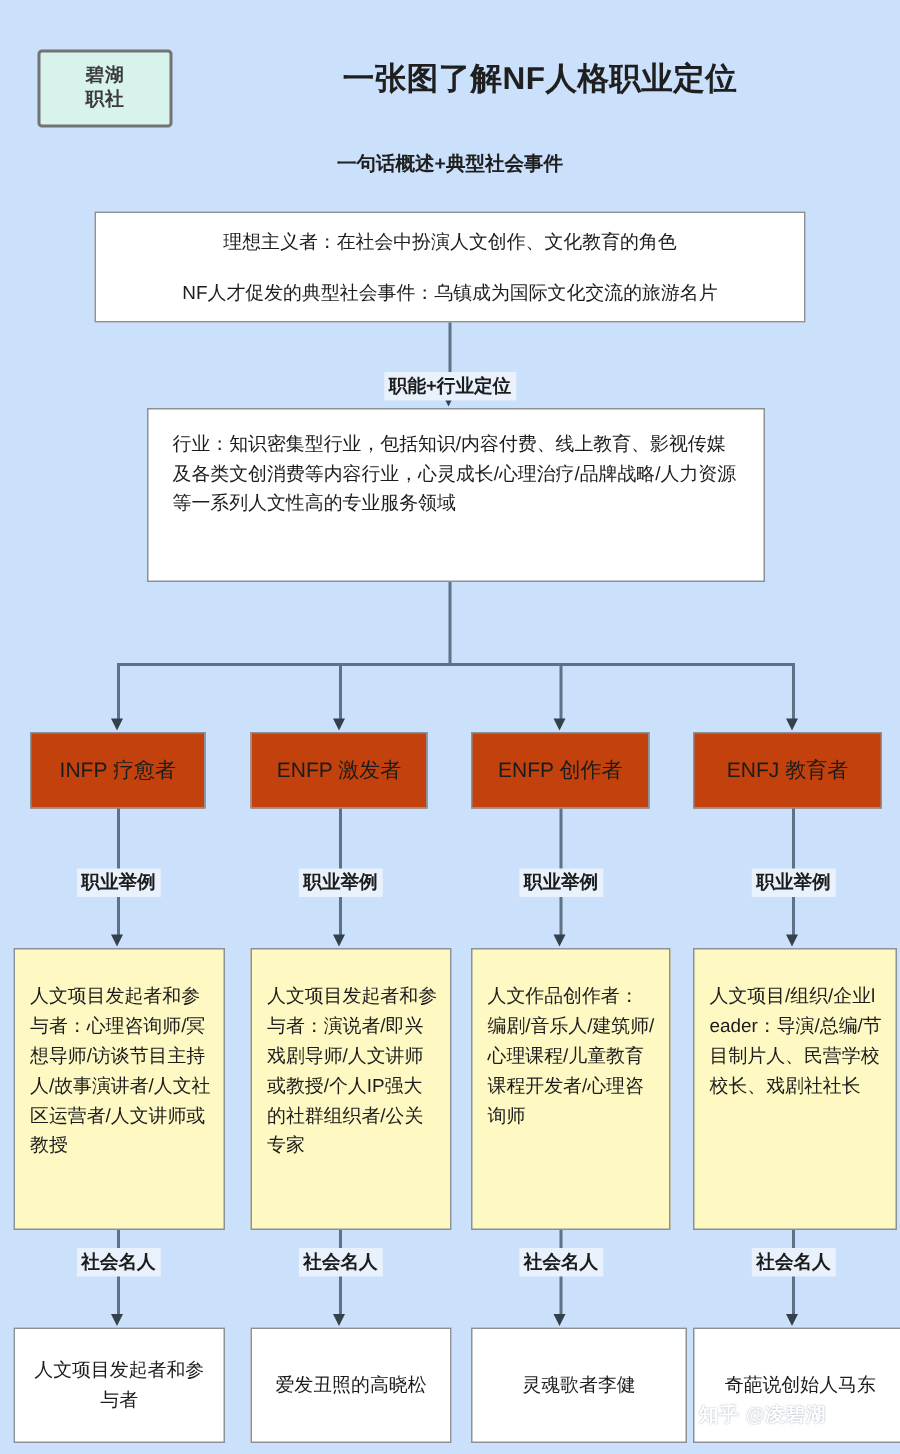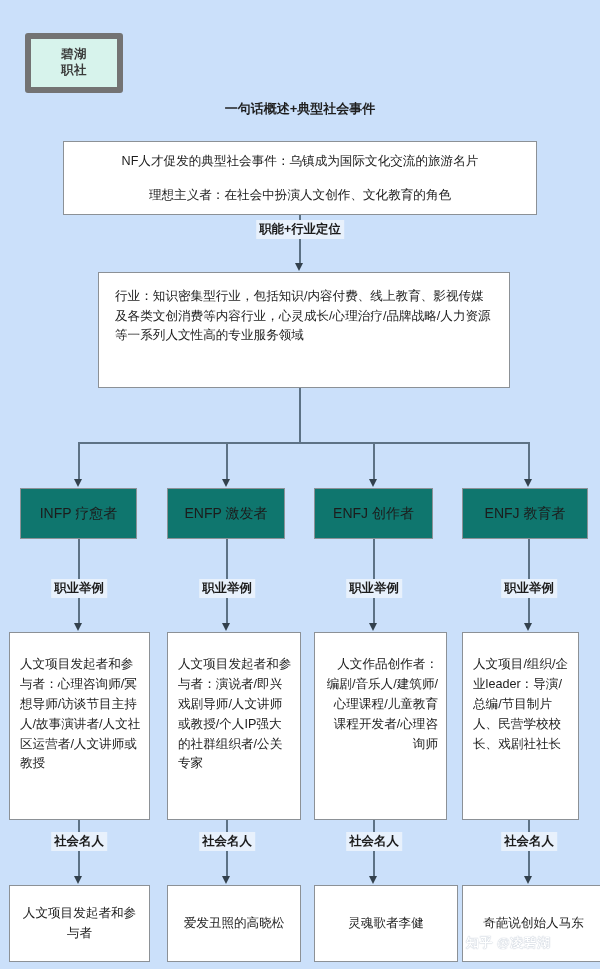--- a/index.html
+++ b/index.html
@@ -22,21 +22,21 @@
   }
 
   
   .logo-box {
     position: absolute;
     left: 25px;
     top: 33px;
     width: 86px;
     height: 48px;
     background: #d7f3ec;
-    border: 6px solid #737373;
+    border: 2px solid #737373;
     border-radius: 3px;
     display: flex;
     flex-direction: column;
     align-items: center;
     justify-content: center;
     line-height: 1.25;
   }
   .logo-line {
     font-size: 12.5px;
     font-weight: bold;
@@ -127,36 +127,36 @@
     white-space: nowrap;
     transform: translateX(-50%);
     text-align: center;
   }
 
   
   .type-box {
     position: absolute;
     top: 488px;
     height: 51px;
-    background: #0f766e;
+    background: #c2410c;
     border: 1px solid #8c9196;
     box-sizing: border-box;
     display: flex;
     align-items: center;
     justify-content: center;
     font-size: 14px;
     color: #1c1c1c;
   }
 
   
   .career-box {
     position: absolute;
     top: 632px;
     height: 188px;
-    background: #ffffff;
+    background: #fef9c3;
     border: 1px solid #8c9196;
     box-sizing: border-box;
     padding: 22px 8px 8px 10px;
     font-size: 12.6px;
     line-height: 1.58;
     color: #1c1c1c;
     word-break: break-all;
   }
 
   
@@ -193,30 +193,31 @@
 </head>
 <body>
 
 <div id="page">
 
   <div class="logo-box">
     <span class="logo-line">碧湖</span>
     <span class="logo-line">职社</span>
   </div>
 
+  <div class="main-title">一张图了解NF人格职业定位</div>
   <div class="subtitle">一句话概述+典型社会事件</div>
 
   <div class="fbox" id="box-overview">
+    <div class="ln">理想主义者：在社会中扮演人文创作、文化教育的角色</div>
     <div class="ln">NF人才促发的典型社会事件：乌镇成为国际文化交流的旅游名片</div>
-    <div class="ln">理想主义者：在社会中扮演人文创作、文化教育的角色</div>
   </div>
 
   <div class="vline" style="left:299px; top:215px; height:49px;"></div>
   <div class="arrow-down" style="left:294.5px; top:263px;"></div>
-  <div class="edge-label" style="left:300px; top:220px;">职能+行业定位</div>
+  <div class="edge-label" style="left:300px; top:248px;">职能+行业定位</div>
 
   <div class="fbox" id="box-role">
     <div class="ln">行业：知识密集型行业，包括知识/内容付费、线上教育、影视传媒及各类文创消费等内容行业，心灵成长/心理治疗/品牌战略/人力资源等一系列人文性高的专业服务领域</div>
   </div>
 
   <div class="vline" style="left:299px; top:388px; height:55px;"></div>
   <div class="hline" style="left:78px; top:442px; width:451px;"></div>
 
   <div class="vline" style="left:78px;  top:442px; height:38px;"></div>
   <div class="vline" style="left:226px; top:442px; height:38px;"></div>
@@ -228,21 +229,21 @@
   <div class="arrow-down" style="left:368.5px; top:479px;"></div>
   <div class="arrow-down" style="left:523.5px; top:479px;"></div>
 
   <div class="type-box" style="left:20px;  width:117px;">
     <span>INFP 疗愈者</span>
   </div>
   <div class="type-box" style="left:167px; width:118px;">
     <span>ENFP 激发者</span>
   </div>
   <div class="type-box" style="left:314px; width:119px;">
-    <span>ENFJ 创作者</span>
+    <span>ENFP 创作者</span>
   </div>
   <div class="type-box" style="left:462px; width:126px;">
     <span>ENFJ 教育者</span>
   </div>
 
   <div class="vline" style="left:78px;  top:539px; height:85px;"></div>
   <div class="vline" style="left:226px; top:539px; height:85px;"></div>
   <div class="vline" style="left:373px; top:539px; height:85px;"></div>
   <div class="vline" style="left:528px; top:539px; height:85px;"></div>
 
@@ -251,22 +252,22 @@
   <div class="arrow-down" style="left:368.5px; top:623px;"></div>
   <div class="arrow-down" style="left:523.5px; top:623px;"></div>
 
   <div class="edge-label" style="left:79px;  top:579px;">职业举例</div>
   <div class="edge-label" style="left:227px; top:579px;">职业举例</div>
   <div class="edge-label" style="left:374px; top:579px;">职业举例</div>
   <div class="edge-label" style="left:529px; top:579px;">职业举例</div>
 
   <div class="career-box" style="left:9px;   width:141px;">人文项目发起者和参与者：心理咨询师/冥想导师/访谈节目主持人/故事演讲者/人文社区运营者/人文讲师或教授</div>
   <div class="career-box" style="left:167px; width:134px;">人文项目发起者和参与者：演说者/即兴戏剧导师/人文讲师或教授/个人IP强大的社群组织者/公关专家</div>
-  <div class="career-box" style="left:314px; width:133px;text-align:right;">人文作品创作者：编剧/音乐人/建筑师/心理课程/儿童教育课程开发者/心理咨询师</div>
-  <div class="career-box" style="left:462px; width:117px;">人文项目/组织/企业leader：导演/总编/节目制片人、民营学校校长、戏剧社社长</div>
+  <div class="career-box" style="left:314px; width:133px;">人文作品创作者：编剧/音乐人/建筑师/心理课程/儿童教育课程开发者/心理咨询师</div>
+  <div class="career-box" style="left:462px; width:136px;">人文项目/组织/企业leader：导演/总编/节目制片人、民营学校校长、戏剧社社长</div>
 
   <div class="vline" style="left:78px;  top:820px; height:57px;"></div>
   <div class="vline" style="left:226px; top:820px; height:57px;"></div>
   <div class="vline" style="left:373px; top:820px; height:57px;"></div>
   <div class="vline" style="left:528px; top:820px; height:57px;"></div>
 
   <div class="arrow-down" style="left:73.5px;  top:876px;"></div>
   <div class="arrow-down" style="left:221.5px; top:876px;"></div>
   <div class="arrow-down" style="left:368.5px; top:876px;"></div>
   <div class="arrow-down" style="left:523.5px; top:876px;"></div>

